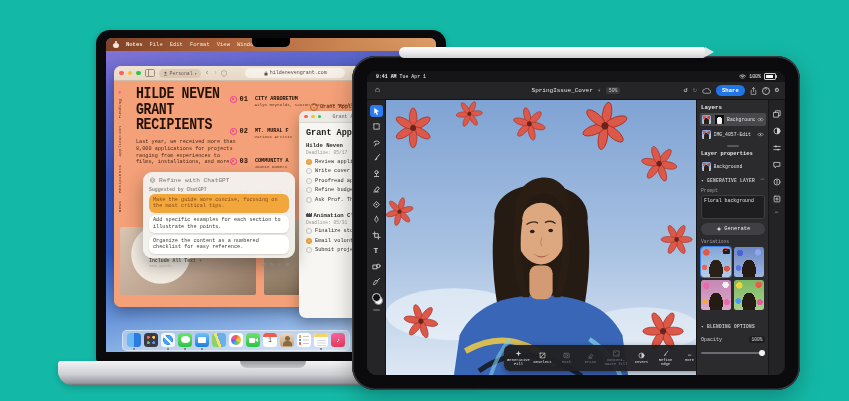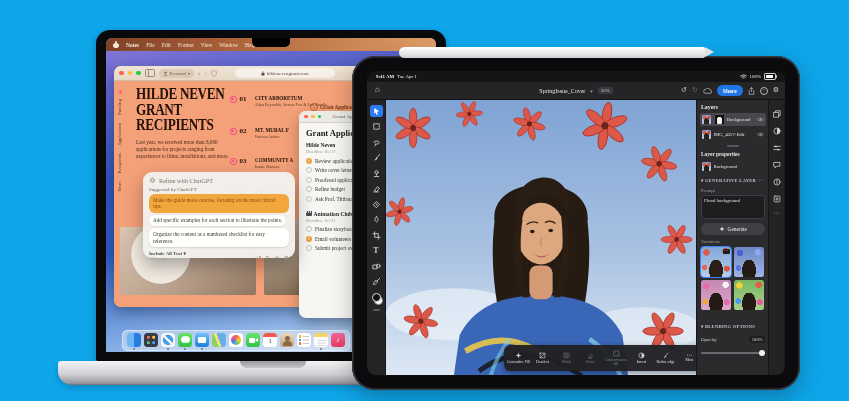--- a/index.html
+++ b/index.html
@@ -1,17 +1,17 @@
 <!DOCTYPE html>
 <html><head>
 <meta charset="utf-8">
 <style>
   html,body{margin:0;padding:0;background:#fff;}
-  .stage{position:relative;width:849px;height:401px;background:#0ea5e9;overflow:hidden;
-         font-family:Liberation Serif, serif;-webkit-font-smoothing:antialiased;}
+  .stage{position:relative;width:849px;height:401px;background:#14b8a6;overflow:hidden;
+         font-family:Liberation Mono, monospace;-webkit-font-smoothing:antialiased;}
 
   
   .mb-screen{position:absolute;left:96px;top:30px;width:350px;height:331px;background:#0a0a0c;
              border-radius:14px 14px 2px 2px;box-shadow:0 2px 6px rgba(0,0,0,.25);}
   .mb-display{position:absolute;left:10px;top:8px;width:330px;height:314px;overflow:hidden;
               border-radius:6px 6px 0 0;background:#1b2a5e;}
   .mb-base{position:absolute;left:58px;top:361px;width:430px;height:24px;
            background:linear-gradient(#f4f4f6,#cfd0d4 55%,#98999e 92%,#6f7074);
            border-radius:3px 3px 14px 14px;box-shadow:0 3px 6px rgba(0,0,0,.18);}
   .mb-lip{position:absolute;left:50%;margin-left:-33px;top:0;width:66px;height:7px;

